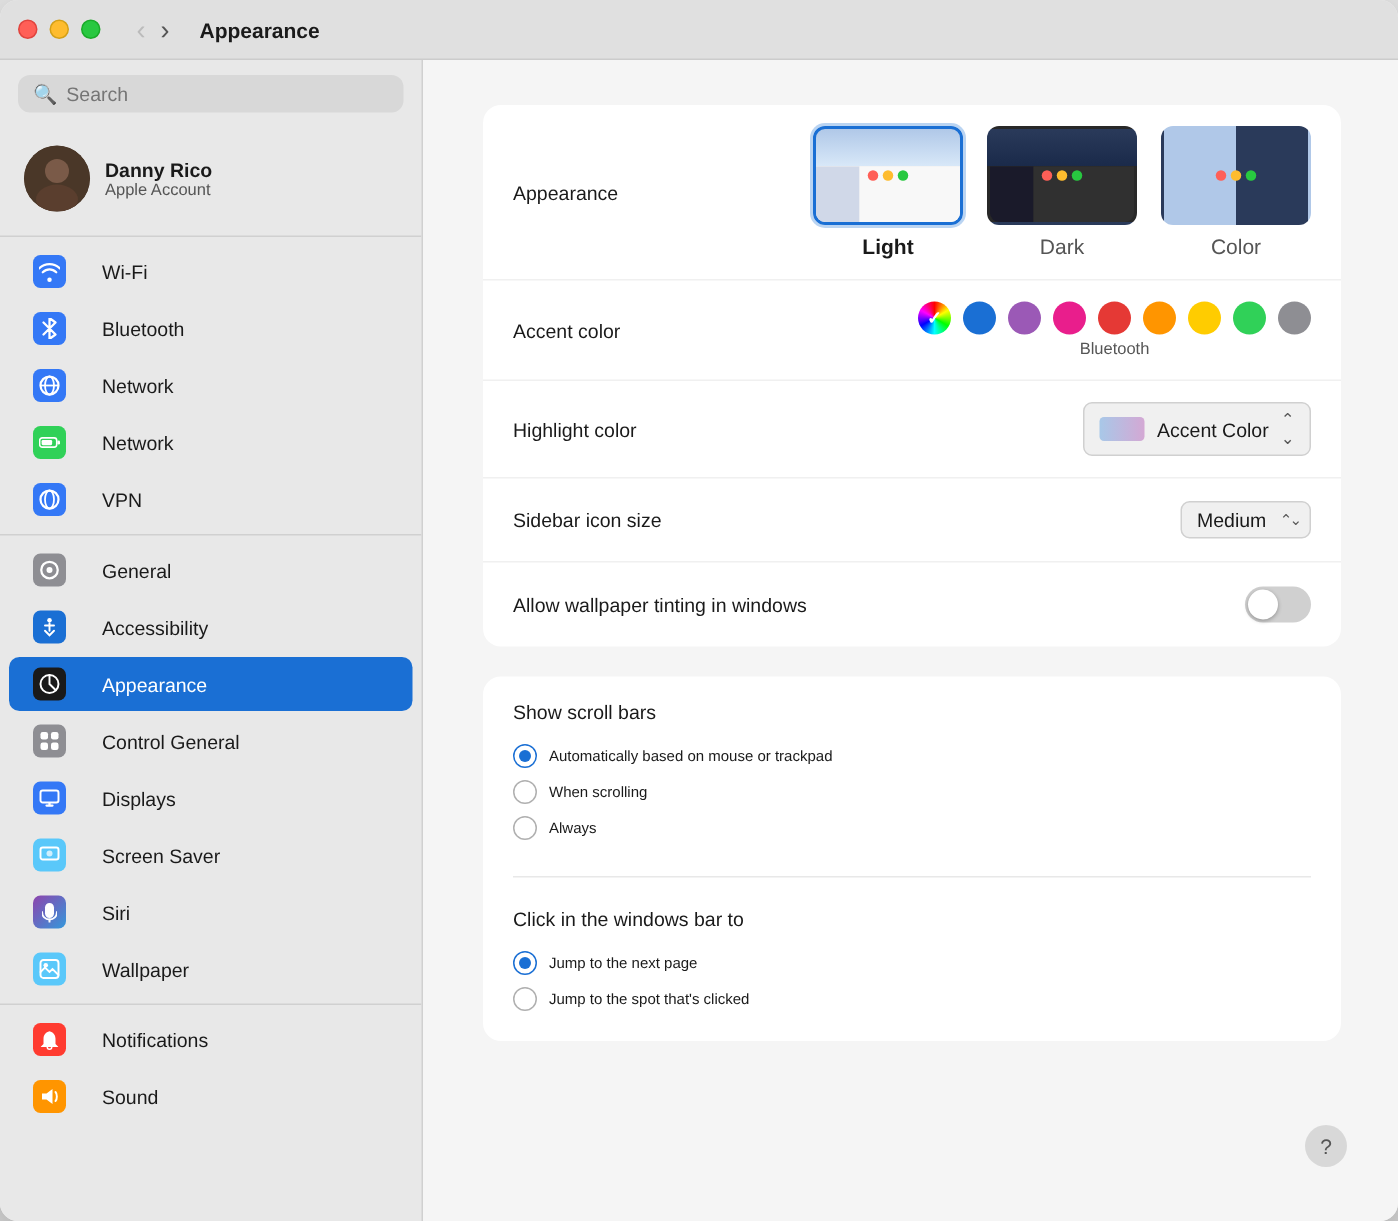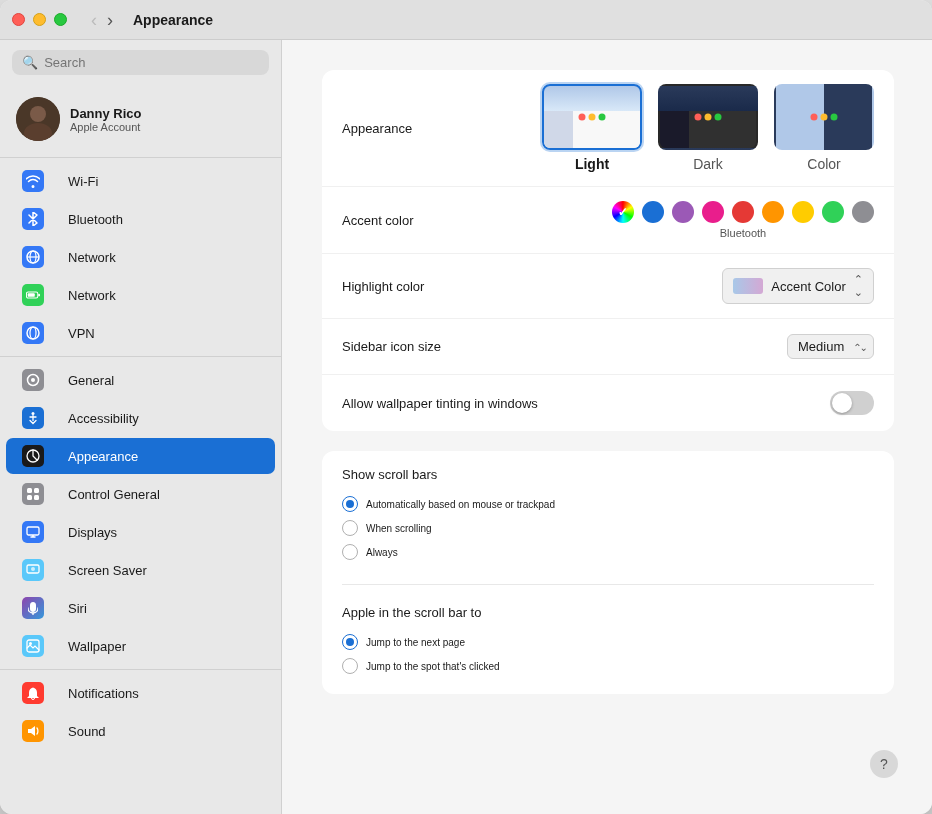--- a/index.html
+++ b/index.html
@@ -801,21 +801,21 @@
             </div>
             <div class="radio-option">
               <div class="radio-btn"></div>
               <span class="radio-label">Always</span>
             </div>
           </div>
 
           <div class="section-divider"></div>
 
           <div class="scroll-section">
-            <div class="scroll-section-label">Apple in the scroll bar to</div>
+            <div class="scroll-section-label">Click in the windows bar to</div>
             <div class="radio-option">
               <div class="radio-btn selected"></div>
               <span class="radio-label">Jump to the next page</span>
             </div>
             <div class="radio-option">
               <div class="radio-btn"></div>
               <span class="radio-label">Jump to the spot that's clicked</span>
             </div>
           </div>
         </div>

